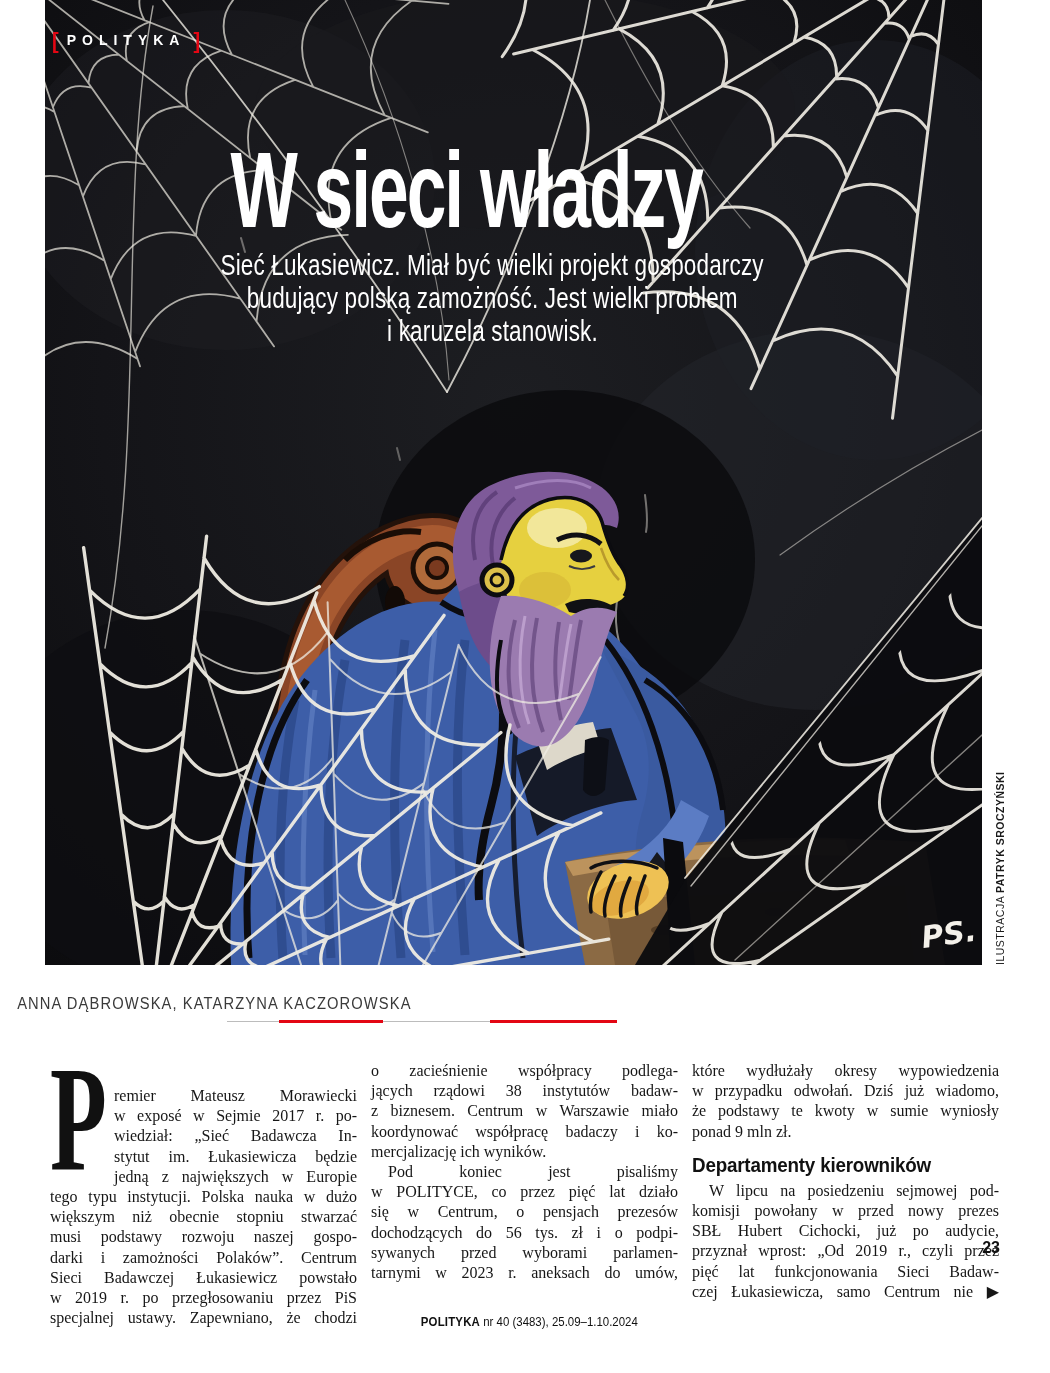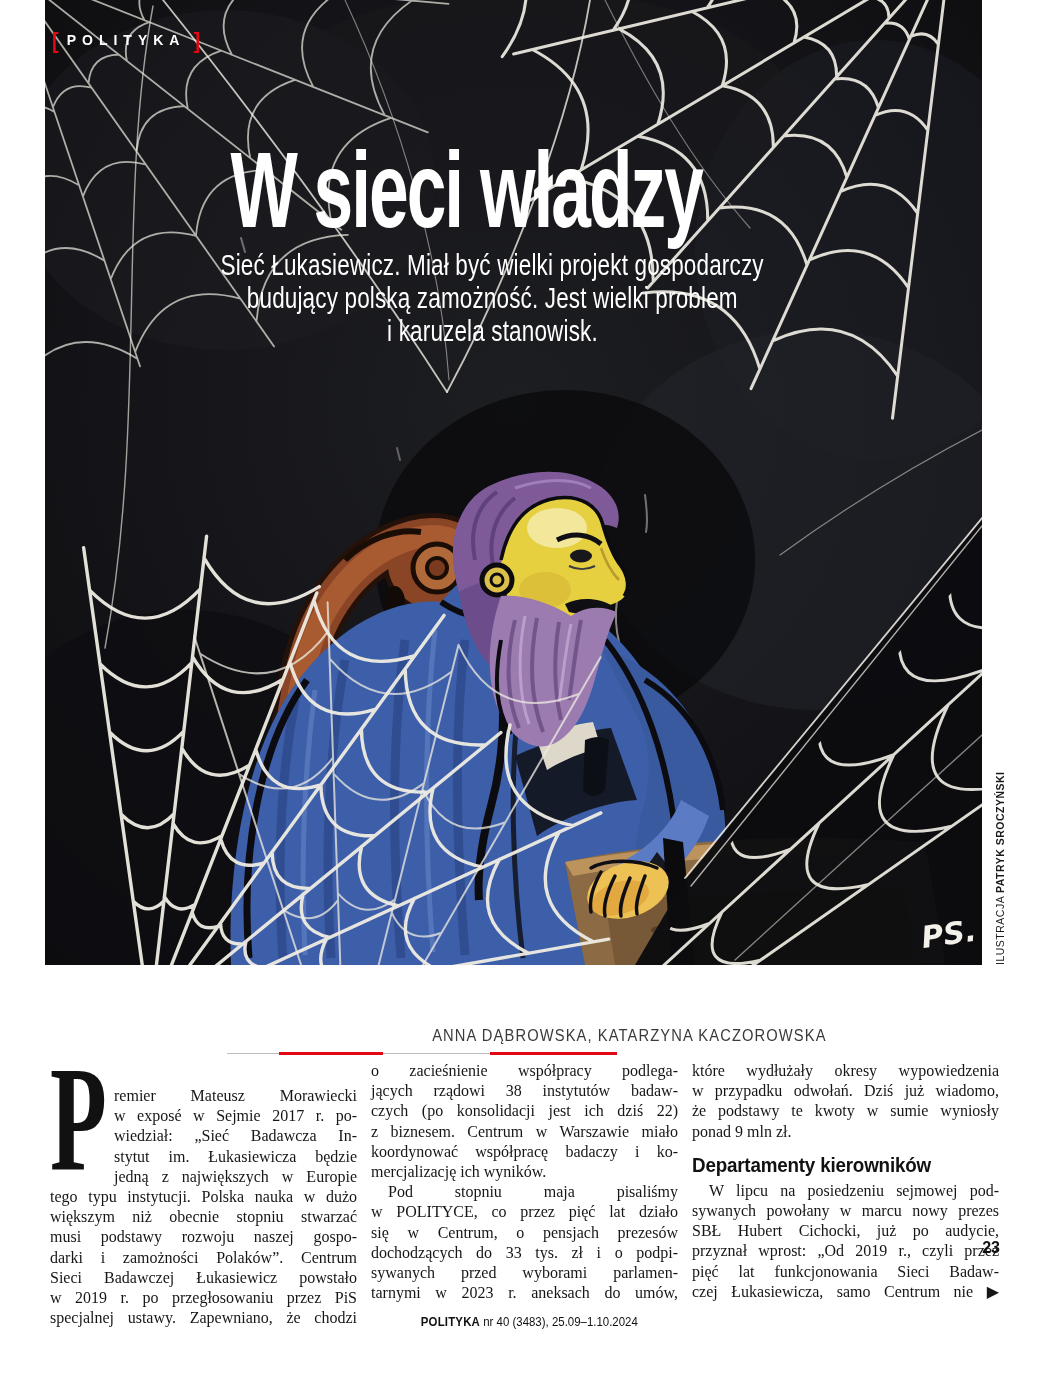--- a/index.html
+++ b/index.html
@@ -17,21 +17,21 @@
               color:#ffffff;font-weight:700;font-size:108px;line-height:1.0;white-space:nowrap;}
   .hero-title .cond{display:inline-block;transform:scaleX(0.66);transform-origin:50% 50%;letter-spacing:-3px;}
   .hero-sub{position:absolute;left:45px;top:248px;width:895px;text-align:center;z-index:4;
             color:#ffffff;font-size:30px;line-height:33px;font-weight:400;white-space:nowrap;}
   .hero-sub .cond{display:inline-block;transform:scaleX(0.75);transform-origin:50% 50%;letter-spacing:0.2px;}
   
   .credit{position:absolute;left:994px;top:737px;height:228px;writing-mode:vertical-rl;
           transform:rotate(180deg);font-size:10.5px;letter-spacing:0.5px;color:#1a1a1a;white-space:nowrap;}
   .credit b{font-weight:700;}
   
-  .byline{position:absolute;left:0;top:995px;width:844px;text-align:right;margin-top:32px;}
+  .byline{position:absolute;left:0;top:995px;width:844px;text-align:left;}
   .byline-text{display:inline-block;font-size:16px;letter-spacing:1.2px;color:#3a3a3a;
                transform:scaleX(0.92);transform-origin:50% 50%;white-space:nowrap;}
   .byline-rule{width:390px;margin:7px auto 0;display:flex;align-items:center;height:3px;}
   .byline-rule .seg{display:block;}
   .seg-g{height:1.5px;background:#bcbcbc;}
   .seg-r{height:3px;background:#e30613;}
   .sg1{width:52px;}.sg2{width:104px;}.sg3{width:107px;}.sg4{width:127px;}
   
   .article{position:absolute;left:50px;top:1061px;width:948px;display:flex;gap:14px;
            font-family:"Liberation Serif","DejaVu Serif",serif;font-size:16px;line-height:20.2px;color:#161616;}
@@ -259,39 +259,38 @@
         <div class="ln">większym niż obecnie stopniu stwarzać</div>
         <div class="ln">musi podstawy rozwoju naszej gospo-</div>
         <div class="ln">darki i zamożności Polaków”. Centrum</div>
         <div class="ln">Sieci Badawczej Łukasiewicz powstało</div>
         <div class="ln">w 2019 r. po przegłosowaniu przez PiS</div>
         <div class="ln">specjalnej ustawy. Zapewniano, że chodzi</div>
       </div>
     <div class="col">
         <div class="ln">o zacieśnienie współpracy podlega-</div>
         <div class="ln">jących rządowi 38 instytutów badaw-</div>
-        <div class="ln">czych (po konsolidacji jest ich dziś 22)</div>
         <div class="ln">z biznesem. Centrum w Warszawie miało</div>
         <div class="ln">koordynować współpracę badaczy i ko-</div>
         <div class="ln ln-end">mercjalizację ich wyników.</div>
-        <div class="ln ln-indent">Pod stopniu maja pisaliśmy</div>
+        <div class="ln ln-indent">Pod koniec jest pisaliśmy</div>
         <div class="ln">w POLITYCE, co przez pięć lat działo</div>
         <div class="ln">się w Centrum, o pensjach prezesów</div>
-        <div class="ln">dochodzących do 33 tys. zł i o podpi-</div>
+        <div class="ln">dochodzących do 56 tys. zł i o podpi-</div>
         <div class="ln">sywanych przed wyborami parlamen-</div>
         <div class="ln">tarnymi w 2023 r. aneksach do umów,</div>
       </div>
     <div class="col">
         <div class="ln">które wydłużały okresy wypowiedzenia</div>
         <div class="ln">w przypadku odwołań. Dziś już wiadomo,</div>
         <div class="ln">że podstawy te kwoty w sumie wyniosły</div>
         <div class="ln ln-end">ponad 9 mln zł.</div>
         <div class="subhead"><span class="cond">Departamenty kierowników</span></div>
         <div class="ln ln-indent">W lipcu na posiedzeniu sejmowej pod-</div>
-        <div class="ln">sywanych powołany w marcu nowy prezes</div>
+        <div class="ln">komisji powołany w przed nowy prezes</div>
         <div class="ln">SBŁ Hubert Cichocki, już po audycie,</div>
         <div class="ln">przyznał wprost: „Od 2019 r., czyli przez</div>
         <div class="ln">pięć lat funkcjonowania Sieci Badaw-</div>
         <div class="ln">czej Łukasiewicza, samo Centrum nie ▶</div>
       </div>
   </div>
 
   <div class="footer-issue">
     <span class="cond"><b>POLITYKA</b><span> nr 40 (3483), 25.09–1.10.2024</span></span>
   </div>

